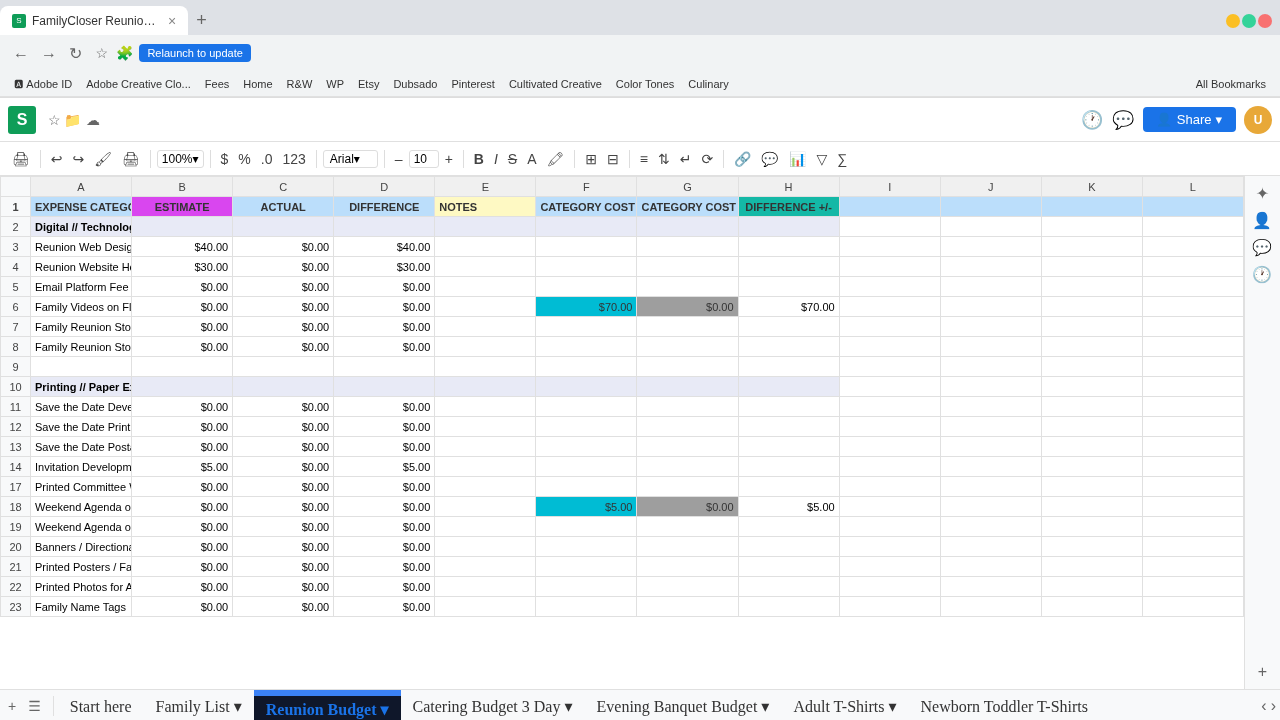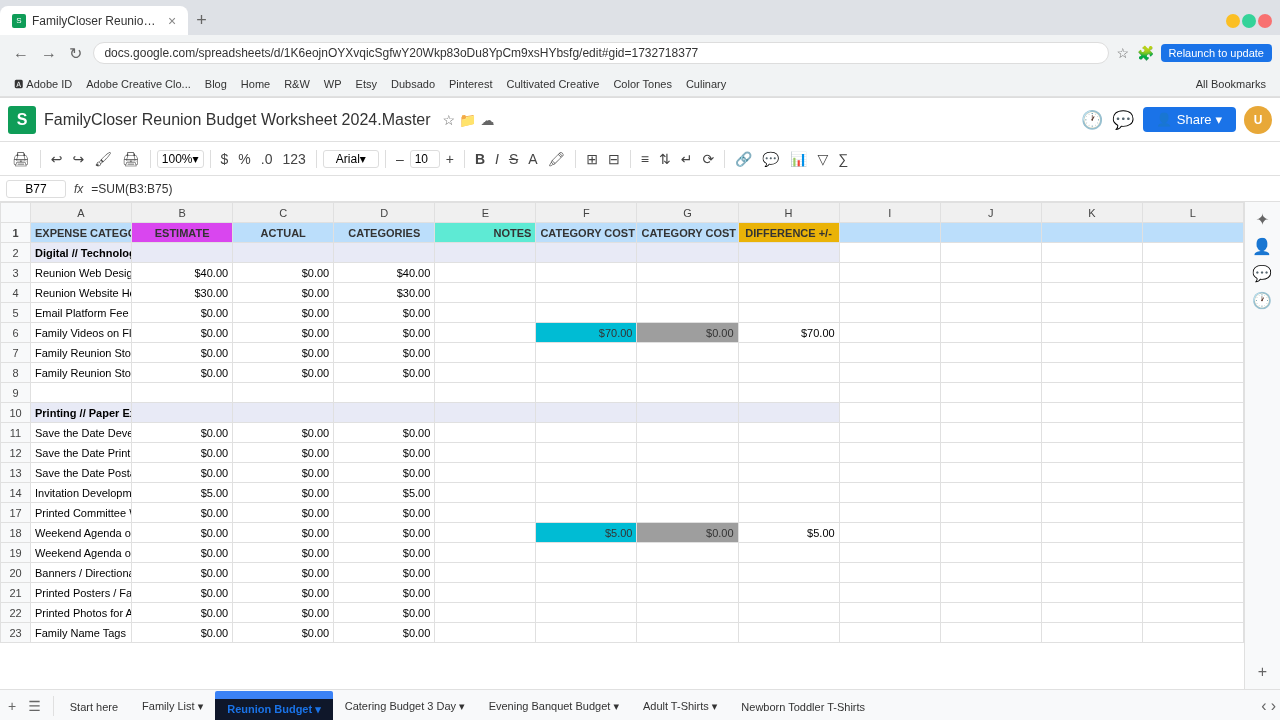--- a/index.html
+++ b/index.html
@@ -47,21 +47,21 @@
 
     
     .menu-bar { display: flex; align-items: center; padding: 0 8px; height: 26px; gap: 2px; border-bottom: 1px solid #e0e0e0; }
     .menu-item { padding: 2px 8px; font-size: 12px; color: #333; cursor: pointer; border-radius: 4px; }
 
     
     .toolbar { display: flex; align-items: center; padding: 2px 8px; height: 34px; gap: 2px; border-bottom: 1px solid #e0e0e0; }
     .toolbar-sep { width: 1px; height: 18px; background: #ddd; margin: 0 4px; }
     .tb-btn { background: none; border: none; color: #444; font-size: 14px; cursor: pointer; padding: 2px 4px; border-radius: 3px; }
     .zoom-box { display: flex; align-items: center; border: 1px solid #ddd; border-radius: 3px; padding: 1px 4px; font-size: 12px; }
-    .font-box { display: flex; align-items: center; border: 1px solid #ddd; border-radius: 3px; padding: 1px 12px; font-size: 12px; min-width: 55px; }
+    .font-box { display: flex; align-items: center; border: 1px solid #ddd; border-radius: 3px; padding: 1px 6px; font-size: 12px; min-width: 55px; }
     .font-size-box { display: flex; align-items: center; border: 1px solid #ddd; border-radius: 3px; padding: 1px 4px; font-size: 12px; min-width: 30px; }
     .tb-bold { font-weight: bold; }
     .tb-italic { font-style: italic; }
 
     
     .formula-bar { display: flex; align-items: center; height: 26px; padding: 0 6px; gap: 4px; border-bottom: 1px solid #e0e0e0; }
     .cell-ref { border: 1px solid #ddd; border-radius: 3px; padding: 1px 6px; font-size: 12px; min-width: 60px; text-align: center; }
     .fx-icon { color: #444; font-size: 12px; font-style: italic; padding: 0 4px; }
     .formula-input { flex: 1; border: none; outline: none; font-size: 12px; color: #333; }
 
@@ -85,21 +85,21 @@
 
     .header-row { background: #e8f4fd; font-weight: bold; font-size: 11px; color: #333; }
 
     .cyan-cell { background: #00bcd4 !important; color: #333; }
     .gray-cell { background: #9e9e9e !important; color: #333; }
 
     
     .sheet-tabs { height: 32px; display: flex; align-items: center; border-top: 1px solid #e0e0e0; background: #f8f9fa; padding: 0 4px; gap: 0; overflow-x: auto; }
     .sheet-tab-actions { display: flex; align-items: center; gap: 4px; padding-right: 8px; border-right: 1px solid #e0e0e0; margin-right: 4px; }
     .sheet-tab-action { background: none; border: none; color: #666; font-size: 14px; cursor: pointer; padding: 2px 4px; }
-    .sheet-tab { padding: 4px 12px; font-size: 11px; color: #333; cursor: pointer; border-top: 2px solid transparent; white-space: nowrap; }
+    .sheet-tab { padding: 4px 12px; font-size: 16px; color: #333; cursor: pointer; border-top: 2px solid transparent; white-space: nowrap; font-family: Liberation Serif, serif; }
     .sheet-tab.active { background: #0f172a; border-top: 8px solid #3b82f6; color: #1a73e8; font-weight: bold; border-radius: 2px 2px 0 0; }
     .sheet-nav { margin-left: auto; display: flex; gap: 4px; }
     .sheet-nav-btn { background: none; border: none; color: #666; font-size: 16px; cursor: pointer; }
 
     .right-panel { width: 36px; background: #f8f9fa; border-left: 1px solid #e0e0e0; display: flex; flex-direction: column; align-items: center; padding: 8px 0; gap: 8px; }
     .right-panel-btn { font-size: 16px; color: #666; cursor: pointer; }
 
     .money { text-align: right; }
     .bold { font-weight: bold; }
   </style>
@@ -120,38 +120,37 @@
       <span class="win-btn win-x"></span>
     </div>
   </div>
 
   <div class="address-bar">
     <div class="nav-btns">
       <button class="nav-btn">←</button>
       <button class="nav-btn">→</button>
       <button class="nav-btn">↻</button>
     </div>
-    <div class="url-box">docs.google.com/spreadsheets/d/1K6eojnOYXvqicSgfwY20Wkp83oDu8YpCm9xsHYbsfg/edit#gid=1732718377</div>
     <div class="toolbar-icons">
       <span class="toolbar-icon">☆</span>
       <span class="toolbar-icon">🧩</span>
       <button class="relaunch-btn">Relaunch to update</button>
     </div>
   </div>
 
   <div class="bookmarks-bar">
     <div class="bookmark">
         <span class="bm-icon">🅰</span>
         <span>Adobe ID</span>
       </div>
     <div class="bookmark">
         <span>Adobe Creative Clo...</span>
       </div>
     <div class="bookmark">
-        <span>Blog</span>
+        <span>Fees</span>
       </div>
     <div class="bookmark">
         <span>Home</span>
       </div>
     <div class="bookmark">
         <span>R&amp;W</span>
       </div>
     <div class="bookmark">
         <span>WP</span>
       </div>
@@ -176,21 +175,20 @@
     <div class="bookmark" style="margin-left:auto;">
         <span>All Bookmarks</span>
       </div>
   </div>
 </div>
 
 <div class="app-container">
 
   <div class="sheets-header">
     <div class="sheets-logo">S</div>
-    <span class="doc-title">FamilyCloser Reunion Budget Worksheet 2024.Master</span>
     <div class="title-actions">
       <button class="title-action-btn">☆</button>
       <button class="title-action-btn">📁</button>
       <button class="title-action-btn">☁</button>
     </div>
     <div class="header-right">
       <span class="last-edit-icon">🕐</span>
       <span class="last-edit-icon">💬</span>
       <button class="share-btn">
         <span>👤</span>
@@ -245,25 +243,20 @@
     <button class="tb-btn">↵</button>
     <button class="tb-btn">⟳</button>
     <div class="toolbar-sep"></div>
     <button class="tb-btn">🔗</button>
     <button class="tb-btn">💬</button>
     <button class="tb-btn">📊</button>
     <button class="tb-btn">▽</button>
     <button class="tb-btn">∑</button>
   </div>
 
-  <div class="formula-bar">
-    <div class="cell-ref">B77</div>
-    <span class="fx-icon">fx</span>
-    <input class="formula-input" value="=SUM(B3:B75)" style="">
-  </div>
 
   <div style="display:flex; flex:1; overflow:hidden;">
     <div class="grid-container">
       <table class="grid">
         <thead>
           <tr>
             <th class="row-num"></th>
             <th class="col-A" style="background:#f0f0f0; text-align:center;">A</th>
             <th class="col-B" style="background:#f0f0f0;">B</th>
             <th class="col-C" style="background:#f0f0f0;">C</th>
@@ -278,25 +271,25 @@
             <th class="col-L" style="background:#f0f0f0;">L</th>
           </tr>
         </thead>
         <tbody>
 
           <tr class="header-row">
             <td class="row-num">1</td>
             <td class="col-A bold" style="background:#bbdefb; text-align:center;">EXPENSE CATEGORIES</td>
             <td class="col-B bold" style="background:#d946ef; text-align:center;">ESTIMATE</td>
             <td class="col-C bold" style="background:#bbdefb; text-align:center;">ACTUAL</td>
-            <td class="col-D bold" style="background:#bbdefb; text-align:center;">CATEGORIES</td>
-            <td class="col-E bold" style="background:#5eead4; text-align:right;">NOTES</td>
+            <td class="col-D bold" style="background:#bbdefb; text-align:center;">DIFFERENCE</td>
+            <td class="col-E bold" style="background:#fef9c3; text-align:left;">NOTES</td>
             <td class="col-F bold" style="background:#bbdefb; text-align:center;">CATEGORY COST ESTIMATE</td>
             <td class="col-G bold" style="background:#bbdefb; text-align:center;">CATEGORY COST ACTUAL</td>
-            <td class="col-H bold" style="background:#eab308; text-align:center;">DIFFERENCE +/-</td>
+            <td class="col-H bold" style="background:#14b8a6; text-align:center;">DIFFERENCE +/-</td>
             <td class="col-I" style="background:#bbdefb;"></td>
             <td class="col-J" style="background:#bbdefb;"></td>
             <td class="col-K" style="background:#bbdefb;"></td>
             <td class="col-L" style="background:#bbdefb;"></td>
           </tr>
 
           <tr>
             <td class="row-num">2</td>
             <td class="col-A bold" style="background:#e8eaf6;">Digital // Technology Expenses</td>
             <td class="col-B" style="background:#e8eaf6;"></td>

